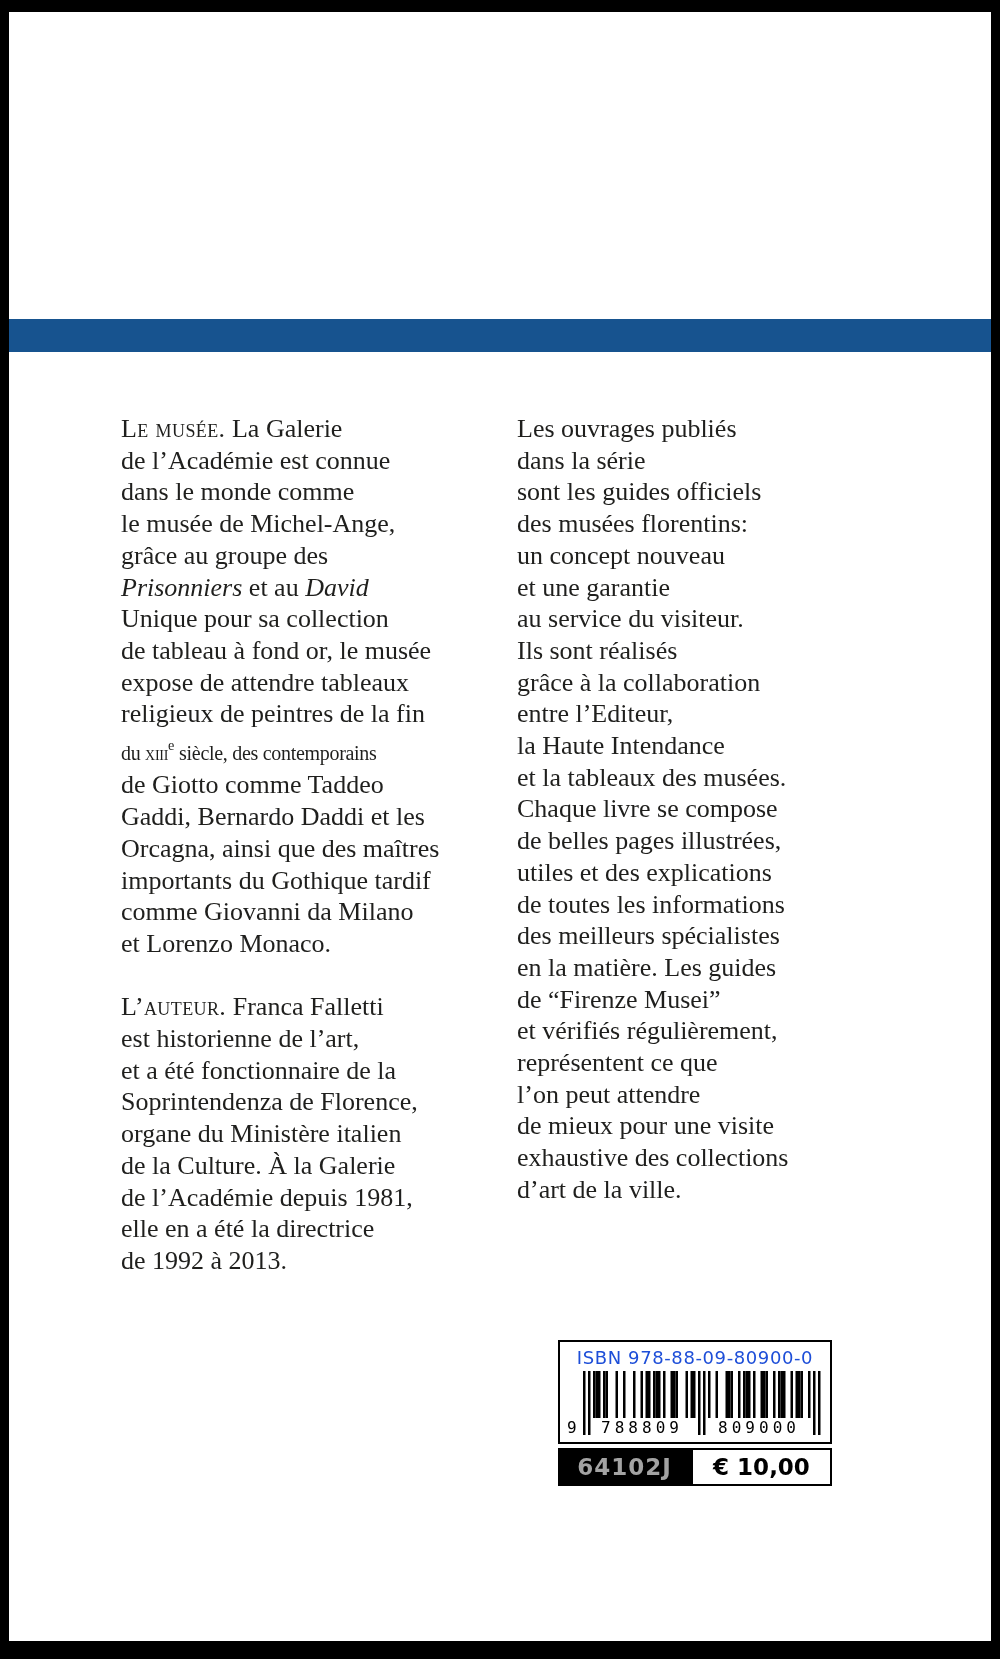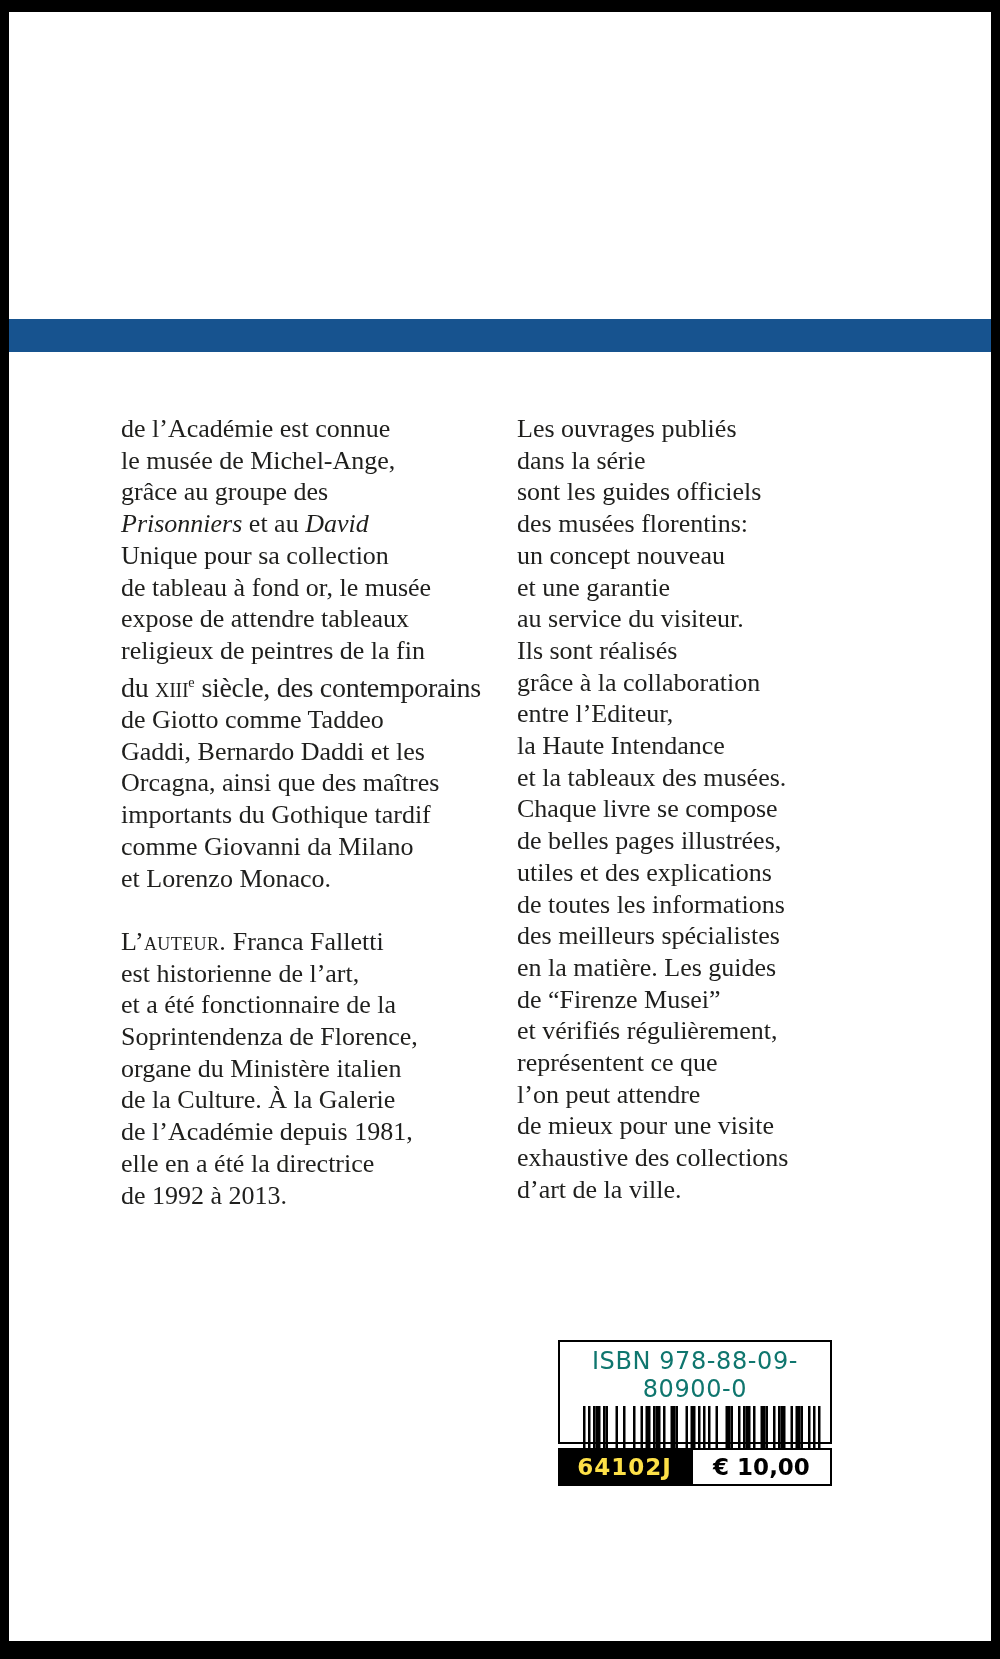--- a/index.html
+++ b/index.html
@@ -9,51 +9,53 @@
   .page{position:absolute;left:9px;top:12px;width:982px;height:1629px;
         background:var(--paper);overflow:hidden;}
   .stripe{position:absolute;left:0;top:307px;width:100%;height:33px;background:var(--stripe);}
   .col{position:absolute;top:401px;font-size:26px;line-height:31.7px;color:var(--ink);}
   .col-left{left:112px;width:390px;}
   .col-right{left:508px;width:340px;}
   .para + .para{margin-top:31.7px;}
   .line{white-space:nowrap;}
   .sc{font-variant:small-caps;letter-spacing:0.4px;}
   .i{font-style:italic;}
-  .cond{font-size:28px;letter-spacing:-0.3px;}
+  .cond{font-size:20px;letter-spacing:-0.3px;}
   .sup{font-size:0.55em;vertical-align:super;letter-spacing:0;}
   .isbn-box{position:absolute;left:549px;top:1328px;width:274px;height:104px;background:#fff;
             border:2.5px solid #000;box-sizing:border-box;text-align:center;padding-top:5px;}
-  .isbn-text{font-family:"DejaVu Sans","Liberation Sans",sans-serif;font-size:24px;
-             letter-spacing:0.6px;color:#0f766e;}
+  .isbn-text{font-family:"DejaVu Sans","Liberation Sans",sans-serif;font-size:18px;
+             letter-spacing:0.6px;color:#1d4ed8;}
   .barcode{position:relative;width:252px;height:64px;margin:3px auto 0;}
   .barcode svg{position:absolute;left:14px;top:0;}
   .bd{position:absolute;top:47px;font-family:"DejaVu Sans Mono","Liberation Mono",monospace;
       font-size:16px;color:#000;background:#fff;}
   .bd-first{left:-2px;background:transparent;}
   .bd-left{left:22px;width:102px;text-align:center;letter-spacing:4px;}
   .bd-right{left:139px;width:102px;text-align:center;letter-spacing:4px;}
   .price-row{position:absolute;left:549px;top:1436px;width:274px;height:38px;display:flex;
              font-family:"DejaVu Sans","Liberation Sans",sans-serif;font-weight:bold;
              font-size:23px;box-sizing:border-box;}
-  .code-box{flex:0 0 133px;background:#000;color:#fde047;display:flex;align-items:center;
+  .code-box{flex:0 0 133px;background:#000;color:#a3a3a3;display:flex;align-items:center;
             justify-content:center;letter-spacing:1px;}
   .price-box{flex:1;background:#fff;color:#000;border:2.5px solid #000;display:flex;
              align-items:center;justify-content:center;box-sizing:border-box;}
 </style>
 </head>
 <body>
 
 <div class="page">
 
   <div class="stripe"></div>
 
   <div class="col col-left">
     <div class="para">
+        <div class="line"><span class="sc">Le musée.</span><span> La Galerie</span></div>
         <div class="line"><span>de l’Académie est connue</span></div>
+        <div class="line"><span>dans le monde comme</span></div>
         <div class="line"><span>le musée de Michel-Ange,</span></div>
         <div class="line"><span>grâce au groupe des</span></div>
         <div class="line"><span class="i">Prisonniers</span><span> et au </span><span class="i">David</span></div>
         <div class="line"><span>Unique pour sa collection</span></div>
         <div class="line"><span>de tableau à fond or, le musée</span></div>
         <div class="line"><span>expose de attendre tableaux</span></div>
         <div class="line"><span>religieux de peintres de la fin</span></div>
         <div class="line"><span class="cond">du </span><span class="cond sc">xiii</span><span class="cond sup">e</span><span class="cond"> siècle, des contemporains</span></div>
         <div class="line"><span>de Giotto comme Taddeo</span></div>
         <div class="line"><span>Gaddi, Bernardo Daddi et les</span></div>

